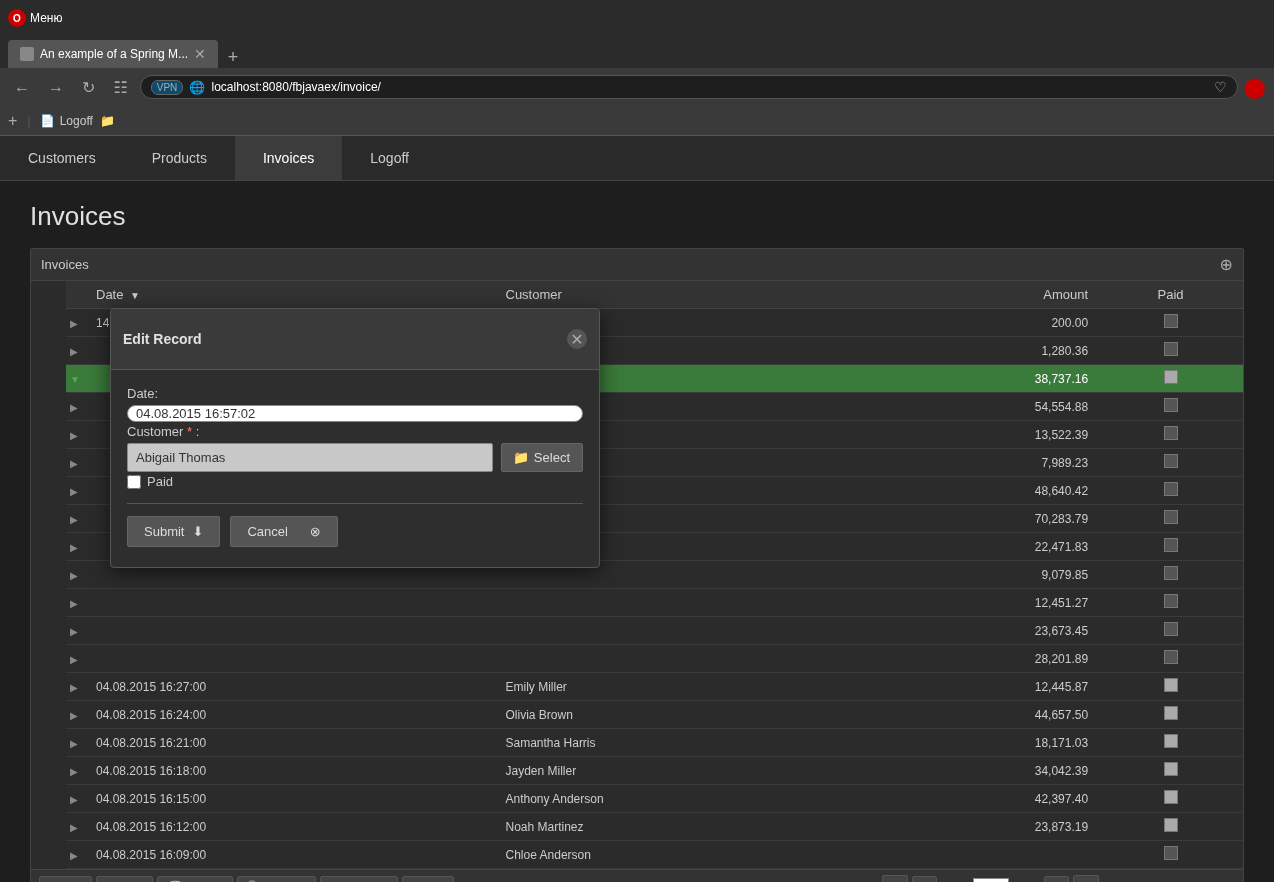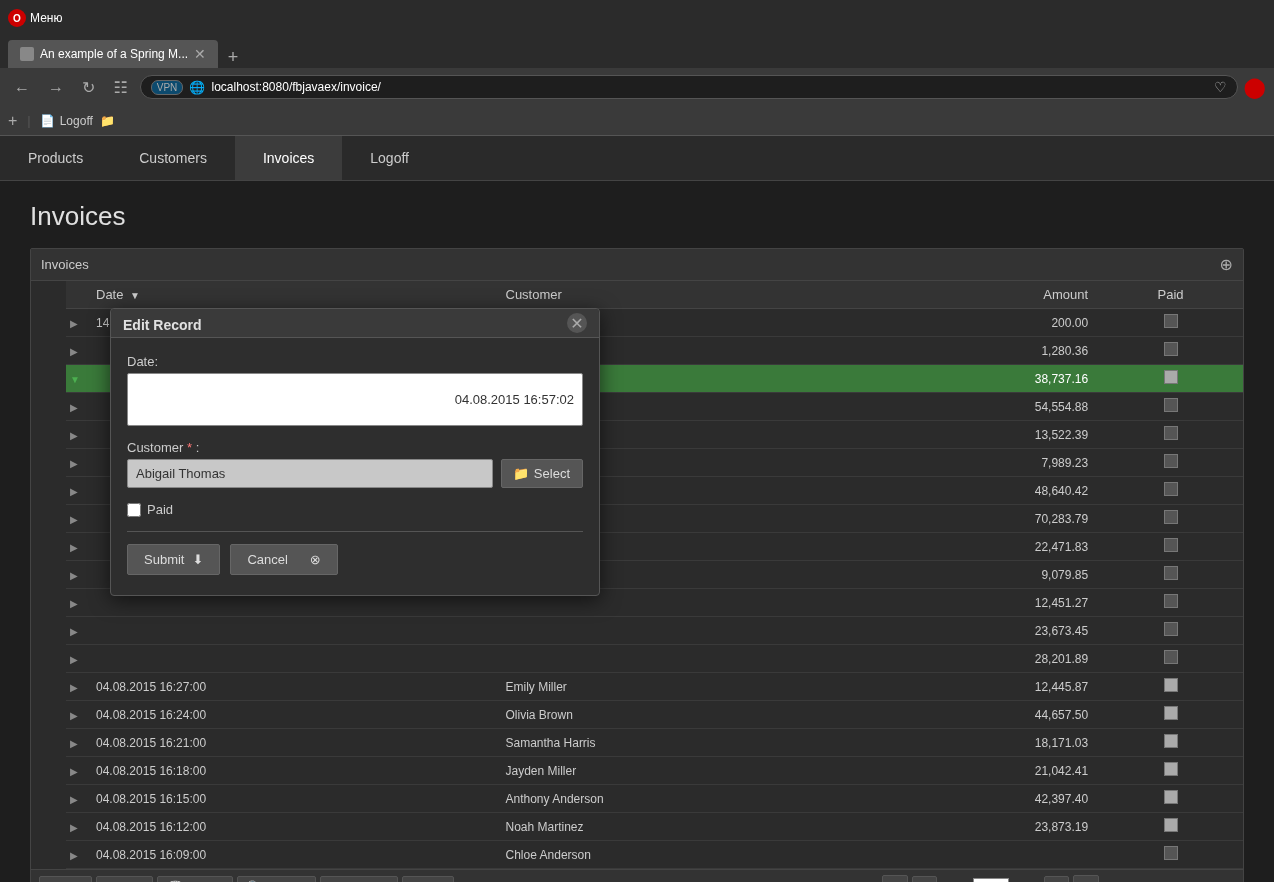--- a/index.html
+++ b/index.html
@@ -304,61 +304,60 @@
       width: 490px;
       background: #2e2e2e;
       border: 1px solid #555;
       border-radius: 4px;
       box-shadow: 0 4px 20px rgba(0,0,0,0.6);
       z-index: 200;
     }
     .modal-header {
       display: flex;
       justify-content: space-between;
-      align-items: flex-end;
+      align-items: center;
       background: #3a3a3a;
-      padding: 4px 12px;
+      padding: 20px 12px;
       border-bottom: 1px solid #555;
       border-radius: 4px 4px 0 0;
     }
     .modal-title { color: #e0e0e0; font-size: 14px; font-weight: bold; }
     .modal-close {
       color: #aaa;
       cursor: pointer;
       font-size: 16px;
       width: 20px;
       height: 20px;
       display: flex;
       align-items: center;
       justify-content: center;
       background: #555;
       border-radius: 50%;
     }
     .modal-body {
       padding: 16px;
     }
     .form-group {
-      margin-bottom: 14px;
+      margin-bottom: 2px;
     }
     .form-label {
       color: #ccc;
       font-size: 13px;
       margin-bottom: 4px;
       display: block;
     }
     .form-label .required { color: #f77; }
     .form-input {
       width: 100%;
       background: #fff;
       border: 1px solid #888;
       color: #333;
-      padding: 18px 8px;
+      padding: 0 8px;
       font-size: 13px;
-      border-radius: 2px;
-      text-align: right;
+      border-radius: 10px;
     }
     .customer-row {
       display: flex;
       gap: 8px;
     }
     .customer-input {
       flex: 1;
       background: #c8c8c8;
       border: 1px solid #888;
       color: #333;
@@ -477,22 +476,22 @@
     </div>
     <div class="bookmark-item">
       <span>📁</span>
     </div>
   </div>
 </div>
 
 <div class="app-container">
 
   <div class="app-nav">
+    <a class="app-nav-item">Customers</a>
     <a class="app-nav-item">Products</a>
-    <a class="app-nav-item">Customers</a>
     <a class="app-nav-item active">Invoices</a>
     <a class="app-nav-item">Logoff</a>
   </div>
 
   <div class="page-content">
     <h1 class="page-title">Invoices</h1>
 
     <div class="panel-wrapper">
       <div class="panel">
 
@@ -625,21 +624,21 @@
                   <td class="expand"><span class="expand-arrow">▶</span></td>
                   <td>04.08.2015 16:21:00</td>
                   <td>Samantha Harris</td>
                   <td class="amount-cell">18,171.03</td>
                   <td class="checkbox-cell"><span class="check-box checked"></span></td>
                 </tr>
                 <tr>
                   <td class="expand"><span class="expand-arrow">▶</span></td>
                   <td>04.08.2015 16:18:00</td>
                   <td>Jayden Miller</td>
-                  <td class="amount-cell">21,042.41</td>
+                  <td class="amount-cell">34,042.39</td>
                   <td class="checkbox-cell"><span class="check-box checked"></span></td>
                 </tr>
                 <tr>
                   <td class="expand"><span class="expand-arrow">▶</span></td>
                   <td>04.08.2015 16:15:00</td>
                   <td>Anthony Anderson</td>
                   <td class="amount-cell">42,397.40</td>
                   <td class="checkbox-cell"><span class="check-box checked"></span></td>
                 </tr>
                 <tr>

